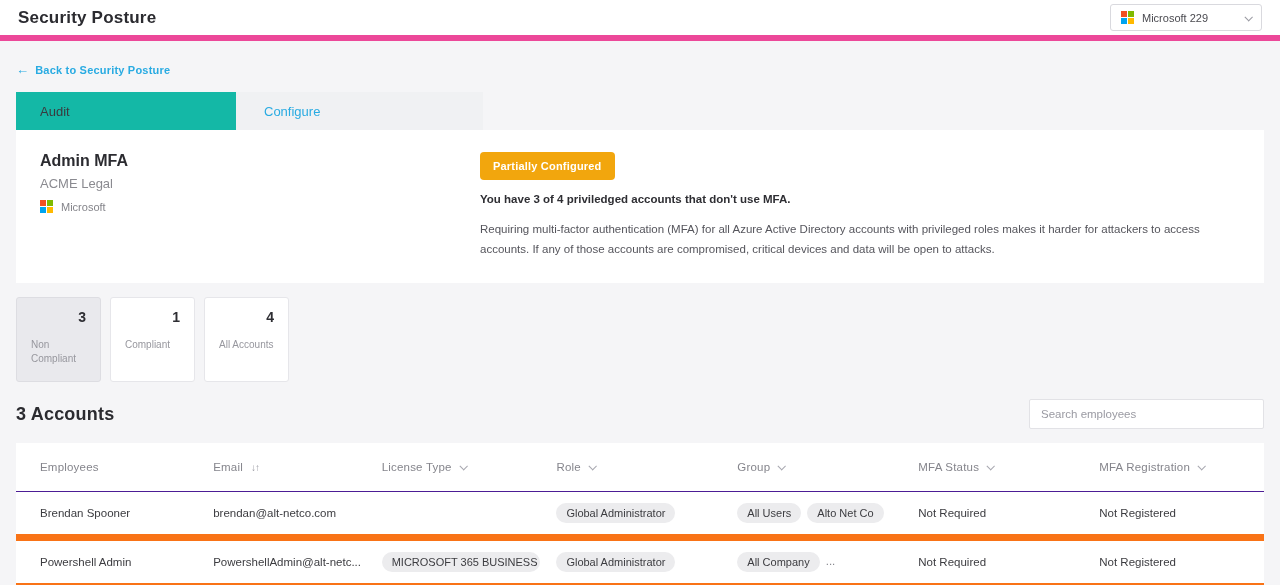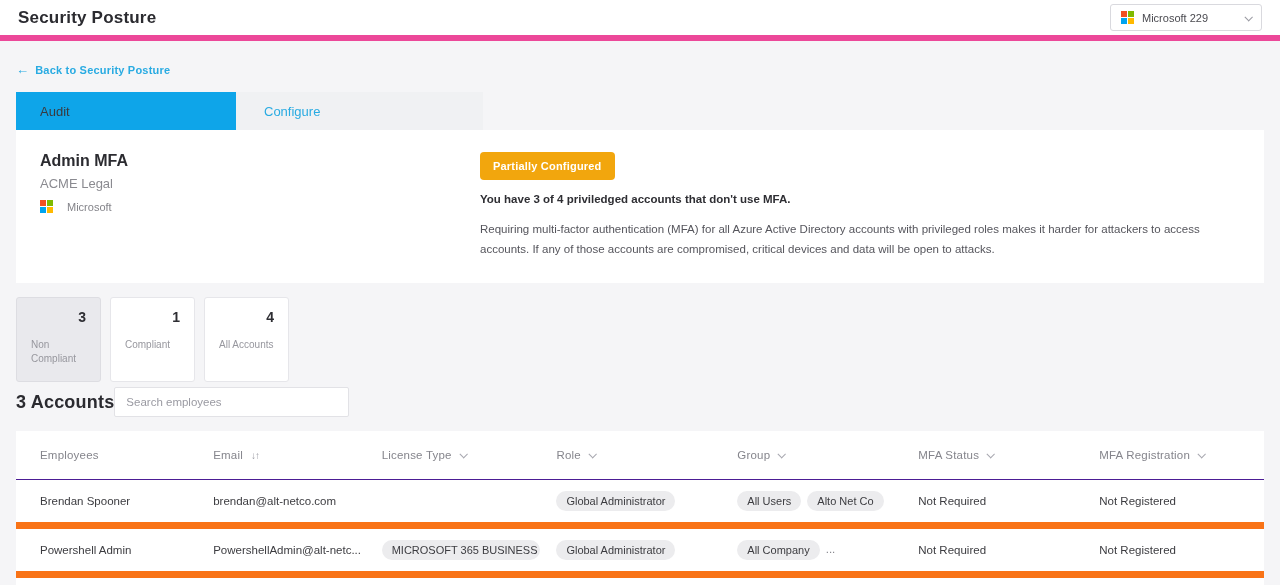--- a/index.html
+++ b/index.html
@@ -37,47 +37,47 @@
     color:#29abe2; font-size:11px; font-weight:bold; cursor:pointer; text-decoration:none;
     letter-spacing:.2px;
   }
   .back-arrow { font-size:13px; font-weight:bold; }
   
   .tabs { display:flex; margin-top:15px; }
   .tab {
     width:220px; height:38px; display:flex; align-items:center;
     padding:0 24px; font-size:13px; cursor:pointer;
   }
-  .tab.active { background:#0ea5e9; color:#3a3a3f; }
+  .tab.active { background:#14b8a6; color:#3a3a3f; }
   .tab.inactive { background:#f0f1f3; color:#29abe2; width:247px; padding-left:28px; }
   
   .detail-card { background:#fff; display:flex; min-height:140px; padding:22px 24px 24px 24px; }
   .detail-left { width:440px; flex:none; }
   .detail-title { font-size:16px; font-weight:bold; color:#2b2b30; }
   .detail-company { font-size:13px; color:#8a8a90; margin-top:6px; }
-  .detail-provider { display:flex; align-items:center; gap:14px; margin-top:9px; }
+  .detail-provider { display:flex; align-items:center; gap:8px; margin-top:9px; }
   .detail-provider .pname { font-size:11px; color:#84848a; }
   .detail-right { flex:1; padding-right:12px; }
   .badge {
     display:inline-block; background:#f2a60d; color:#fff; font-size:11px; font-weight:bold;
     padding:8px 13px; border-radius:4px; letter-spacing:.2px;
   }
   .summary { font-size:11.5px; font-weight:bold; color:#2e2e33; margin-top:13px; }
   .desc { font-size:11.5px; color:#55555c; line-height:1.75; margin-top:14px; max-width:760px; }
   
   .stats { display:flex; gap:9px; margin-top:14px; }
   .stat-card {
     width:85px; height:85px; background:#fff; border:1px solid #e6e6ea; border-radius:3px;
     display:flex; flex-direction:column; padding:11px 14px; cursor:pointer;
   }
   .stat-card.selected { background:#e9e9ed; border-color:#dddde2; }
   .stat-value { text-align:right; font-size:14px; font-weight:bold; color:#2e2e33; }
   .stat-label { text-align:left; font-size:10px; color:#97979e; margin-top:13px; line-height:1.4; }
   
-  .accounts-bar { display:flex; align-items:center; justify-content:flex-start; margin-top:5px; }
+  .accounts-bar { display:flex; align-items:center; justify-content:space-between; margin-top:17px; }
   .accounts-title { font-size:18px; font-weight:bold; color:#2b2b30; letter-spacing:.2px; }
   .search-input {
     width:235px; height:30px; border:1px solid #e2e2e6; border-radius:2px; background:#fff;
     padding:0 11px; font-size:11.5px; color:#3c3c40; outline:none;
     font-family:"Liberation Sans","DejaVu Sans",sans-serif;
   }
   .search-input::placeholder { color:#9a9aa2; }
   
   .table-card { background:#fff; margin-top:14px; }
   table { width:100%; border-collapse:collapse; table-layout:fixed; }

